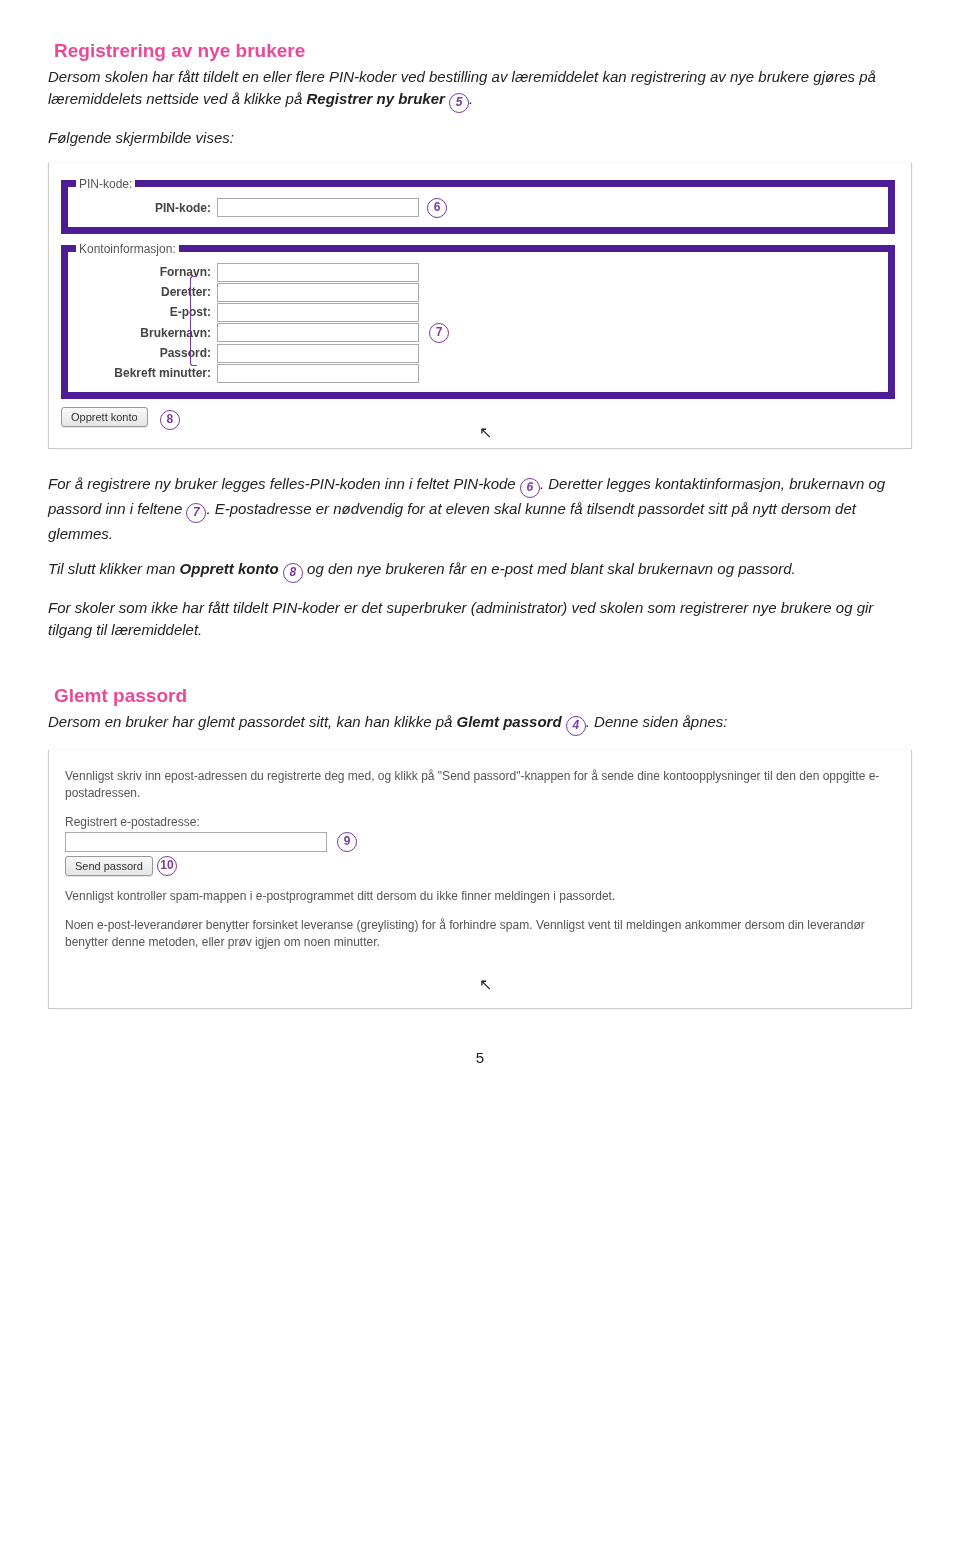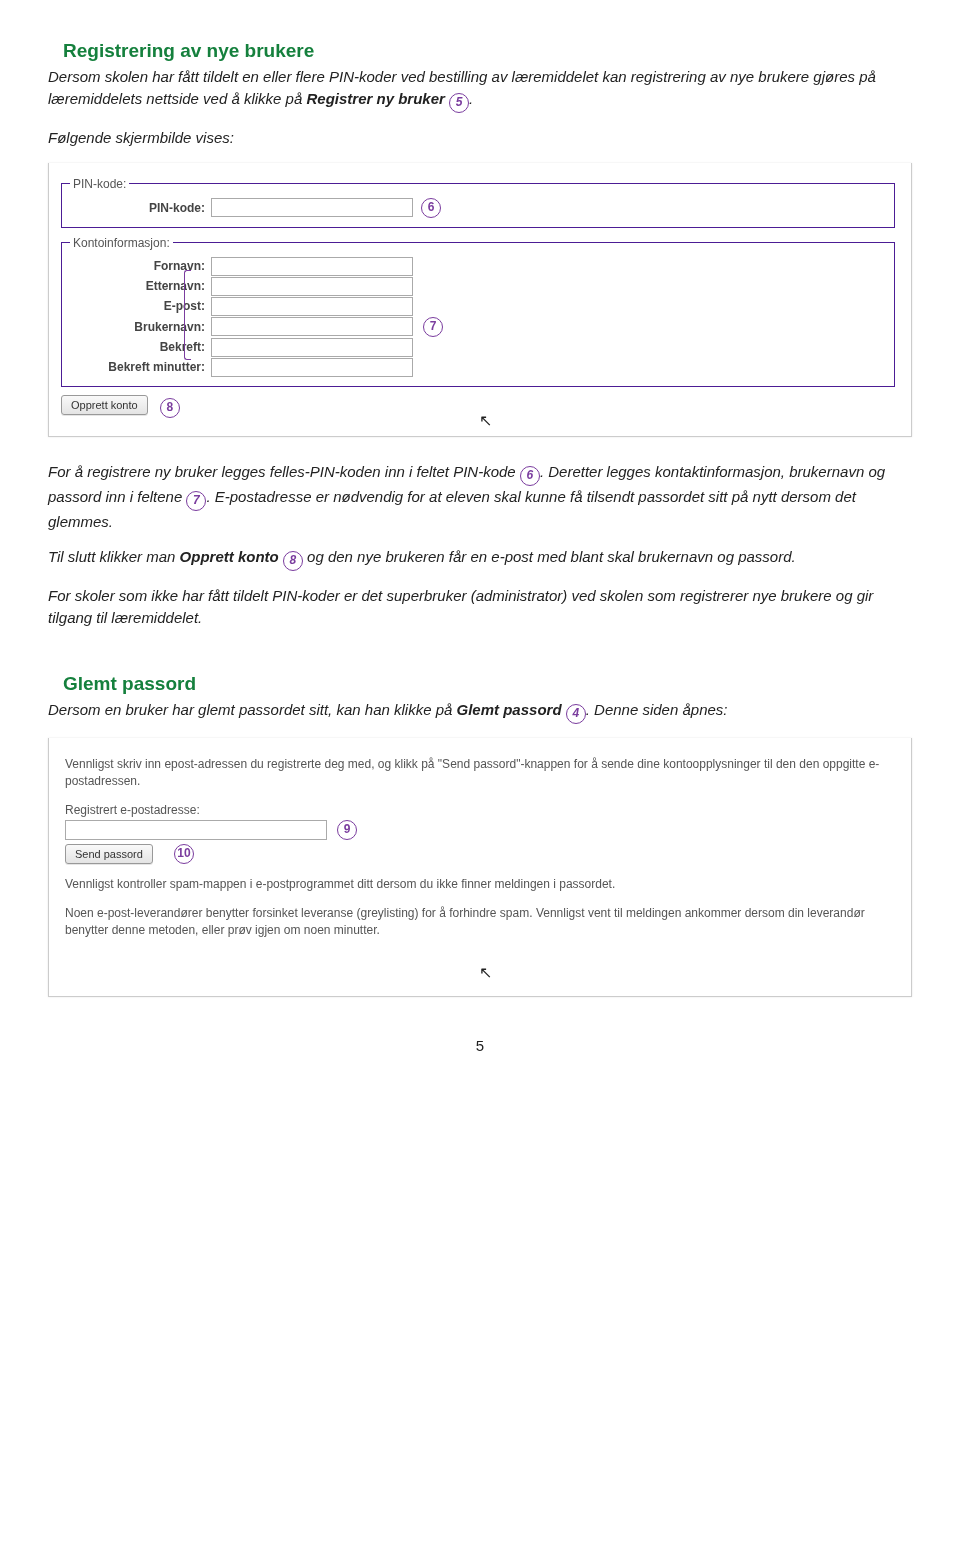--- a/index.html
+++ b/index.html
@@ -5,24 +5,24 @@
   body {
     margin: 0;
     padding: 40px 48px;
     font-family: Arial, Helvetica, sans-serif;
     font-size: 15px;
     color: #222;
     background: #fff;
     width: 864px;
   }
   h2.section-title {
-    color: #15803d;
+    color: #ec4899;
     font-size: 19px;
     font-weight: 600;
-    margin: 0 0 4px 15px;
+    margin: 0 0 4px 6px;
   }
   p.body-text {
     margin: 0 0 14px 0;
     line-height: 1.45;
     color: #222;
     font-style: italic;
   }
   .bold { font-weight: bold; }
   .circled {
     display: inline-block;
@@ -41,21 +41,21 @@
   .panel {
     border: 1px solid #ccc;
     border-top: none;
     background: #fff;
     box-shadow: 0 0 2px rgba(0,0,0,0.1);
     margin: 10px 0 24px 0;
     padding: 14px 12px 18px 12px;
     position: relative;
   }
   fieldset.group {
-    border: 1px solid #4c1d95;
+    border: 7px solid #4c1d95;
     margin: 0 4px 8px 0;
     padding: 6px 8px 8px 8px;
   }
   fieldset.group legend {
     font-family: Verdana, Arial, sans-serif;
     font-size: 12px;
     color: #555;
     padding: 0 3px;
   }
   .form-row {
@@ -150,34 +150,34 @@
     </div>
   </fieldset>
 
   <fieldset class="group" style="position:relative;">
     <legend>Kontoinformasjon:</legend>
     <div class="form-row">
         <div class="form-label">Fornavn:</div>
         <div class="form-input"></div>
       </div>
     <div class="form-row">
-        <div class="form-label">Etternavn:</div>
+        <div class="form-label">Deretter:</div>
         <div class="form-input"></div>
       </div>
     <div class="form-row">
         <div class="form-label">E-post:</div>
         <div class="form-input"></div>
       </div>
     <div class="form-row">
         <div class="form-label">Brukernavn:</div>
         <div class="form-input"></div>
       <span style="margin-left:10px;" class="circled">7</span>
     </div>
     <div class="form-row">
-        <div class="form-label">Bekreft:</div>
+        <div class="form-label">Passord:</div>
         <div class="form-input"></div>
       </div>
     <div class="form-row">
         <div class="form-label">Bekreft minutter:</div>
         <div class="form-input"></div>
       </div>
     <div class="bracket" style="top:20px;"></div>
   </fieldset>
 
   <div style="margin-top:2px;">
@@ -201,21 +201,21 @@
   <span>Dersom en bruker har glemt passordet sitt, kan han klikke på </span><span class="bold">Glemt passord</span><span> </span><span class="circled">4</span><span>. Denne siden åpnes:</span>
 </p>
 
 <div class="panel2">
   <p>Vennligst skriv inn epost-adressen du registrerte deg med, og klikk på "Send passord"-knappen for å sende dine kontoopplysninger til den den oppgitte e-postadressen.</p>
   <div style="margin-bottom:3px;">Registrert e-postadresse:</div>
   <div style="display:flex; align-items:center; gap:10px; margin-bottom:4px;">
     <div class="email-input"></div>
     <span class="circled">9</span>
   </div>
-  <div style="display:flex; align-items:center; gap:21px; margin-bottom:12px;">
+  <div style="display:flex; align-items:center; gap:4px; margin-bottom:12px;">
     <button class="btn">Send passord</button>
     <span class="circled">10</span>
   </div>
   <p>Vennligst kontroller spam-mappen i e-postprogrammet ditt dersom du ikke finner meldingen i passordet.</p>
   <p>Noen e-post-leverandører benytter forsinket leveranse (greylisting) for å forhindre spam. Vennligst vent til meldingen ankommer dersom din leverandør benytter denne metoden, eller prøv igjen om noen minutter.</p>
   <span class="cursor-icon" style="left:430px; bottom:14px;">↖</span>
 </div>
 
 <div class="page-number">5</div>
 

